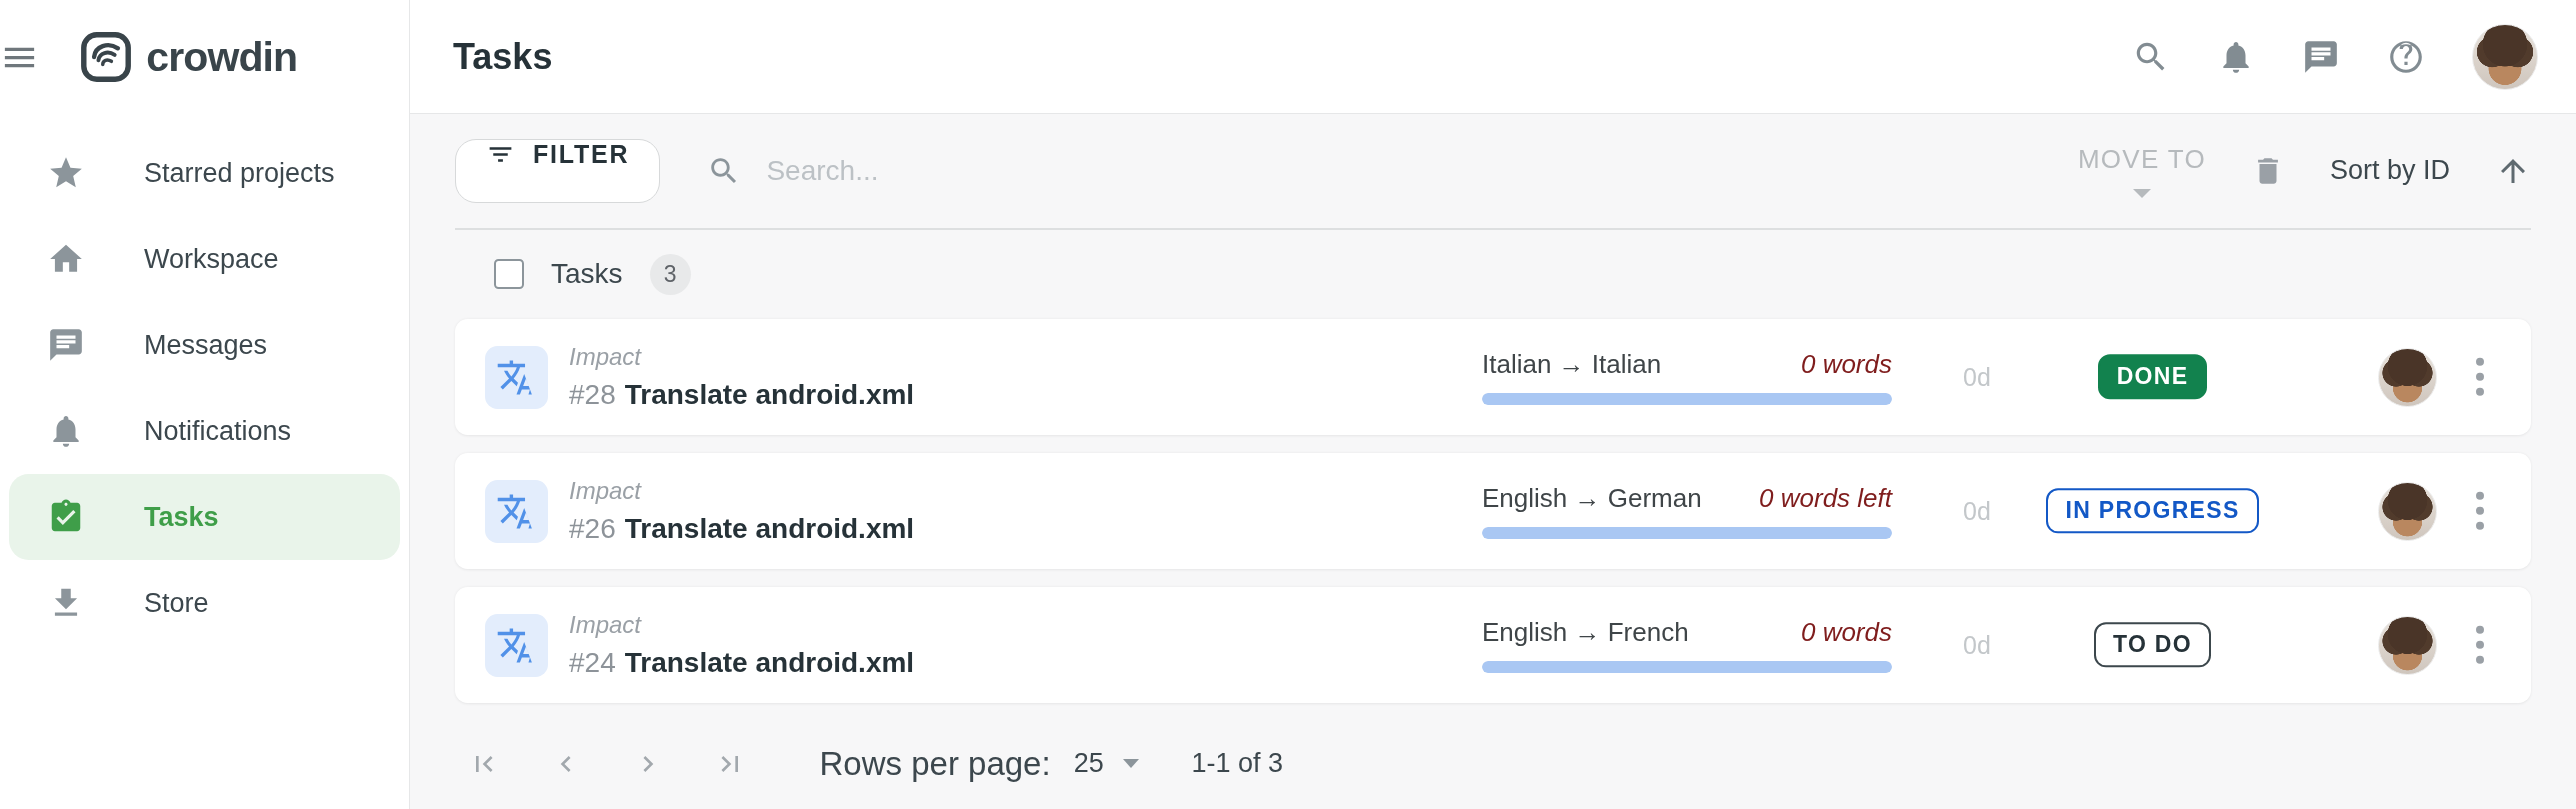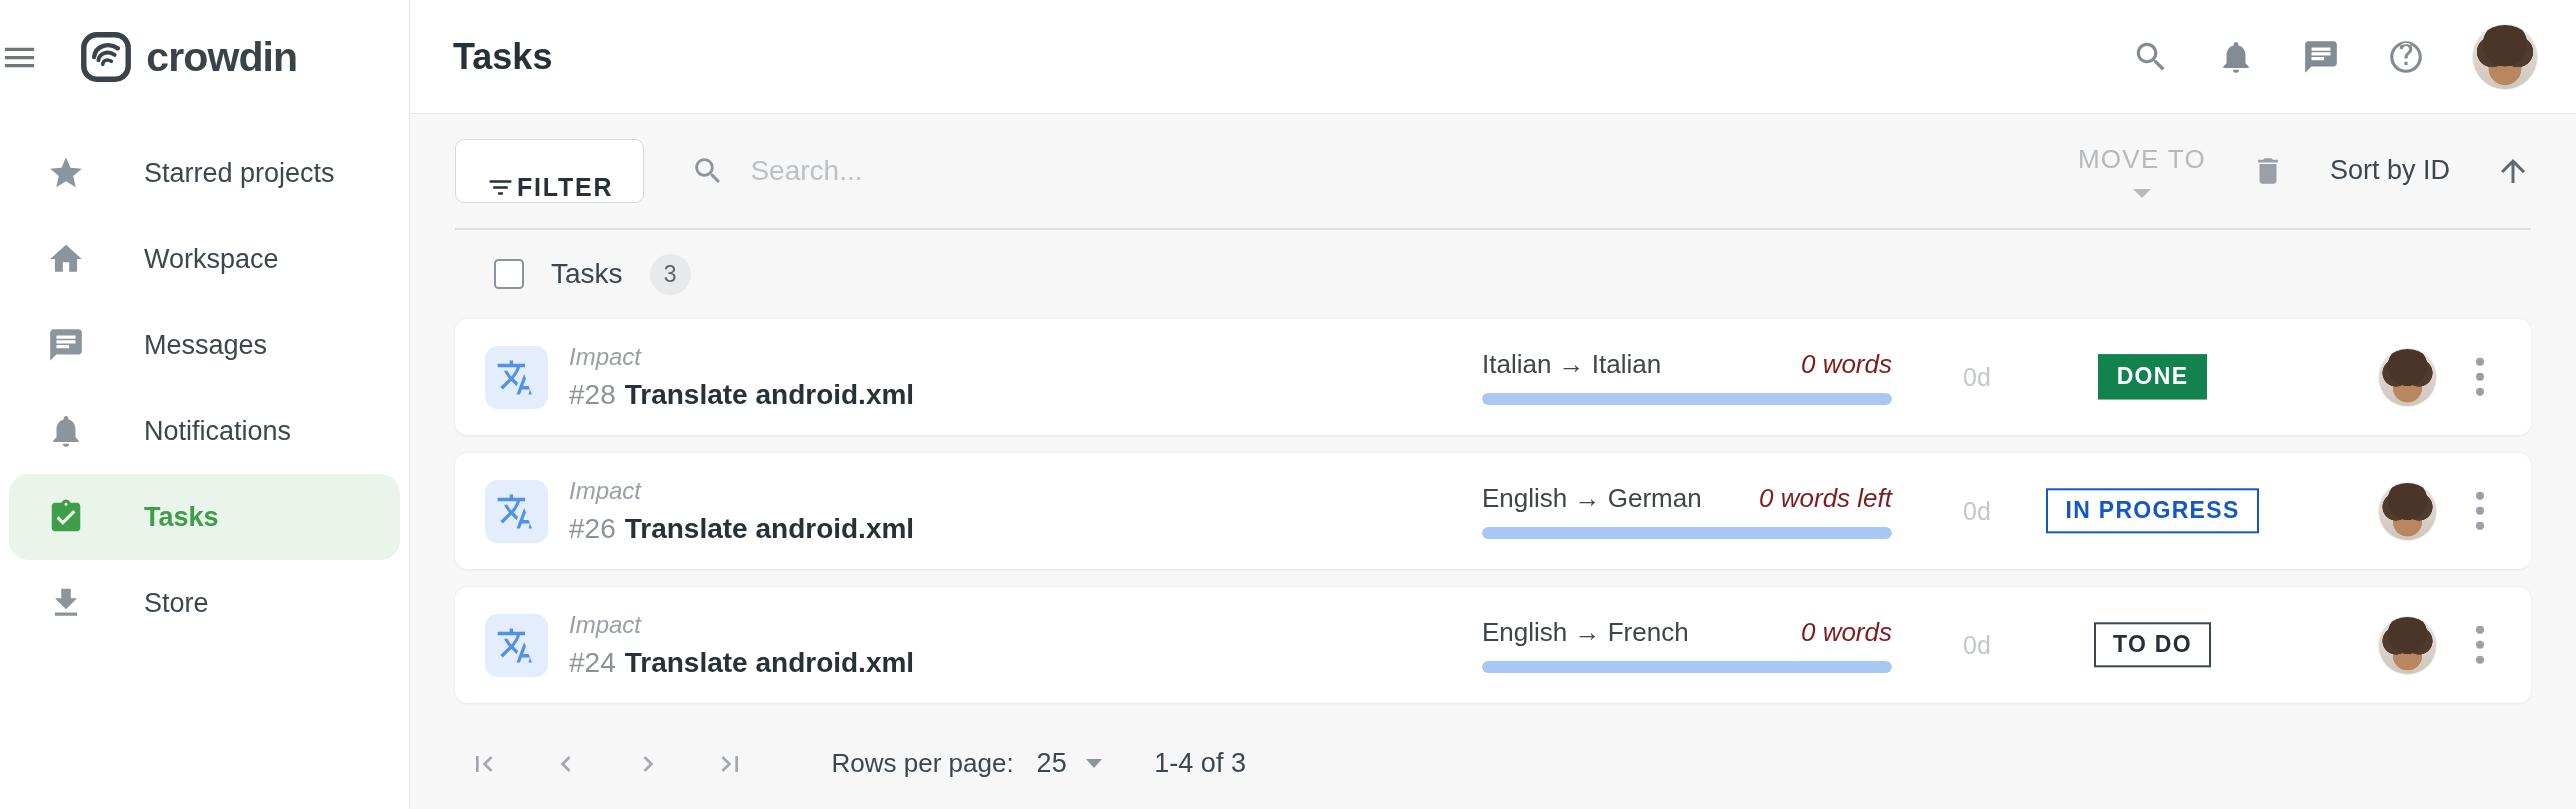--- a/index.html
+++ b/index.html
@@ -51,22 +51,22 @@
       radial-gradient(circle at 70% 42%, #513b2c 0 26%, transparent 27%),
       radial-gradient(circle at 50% 68%, #b9875f 0 30%, transparent 31%),
       linear-gradient(180deg,#e8e2dc 0%, #cfc6bd 100%);
   }
 
   
   .main { position:absolute; left:410px; top:114px; right:0; bottom:0; padding:0 45px; }
 
   .toolbar { height:114px; display:flex; align-items:center; }
   .filter-btn {
-    height:64px; padding:0 30px; display:flex; align-items:flex-end; gap:2px;
-    background:#fff; border:1.8px solid #d7d9da; border-radius:9px; cursor:pointer;
+    height:64px; padding:0 30px; display:flex; align-items:flex-start; gap:18px;
+    background:#fff; border:1.8px solid #d7d9da; border-radius:21px; cursor:pointer;
     font-family:inherit; font-size:25px; font-weight:600; letter-spacing:1.8px; color:#263238;
   }
   .filter-btn .ic { width:29px; height:29px; fill:#263238; }
   .search-box { display:flex; align-items:center; gap:25px; margin-left:47px; flex:1; }
   .search-box .ic { width:34px; height:34px; fill:#8c959b; }
   .search-input {
     border:none; background:transparent; outline:none; width:626px;
     font-family:inherit; font-size:28px; color:#3c474d;
   }
   .search-input::placeholder { color:#bcc1c5; }
@@ -114,21 +114,21 @@
   .task-mid { position:absolute; left:1027px; top:50%; transform:translateY(-50%); width:410px; }
   .mid-top { display:flex; justify-content:space-between; align-items:baseline; font-size:26px; margin-bottom:13.4px; }
   .task-langs { color:#3f4548; }
   .task-words { color:#7f1d1d;font-style:italic; }
   .progress { height:11.6px; border-radius:6.3px; background:#e9eef6; overflow:hidden; }
   .progress-fill { height:100%; border-radius:6.3px; background:#a9c7f3; }
   .task-due { position:absolute; left:1508px; top:50%; transform:translateY(-50%); font-size:25px; color:#c3c7ca; }
   .badge-wrap { position:absolute; left:1568px; width:259px; top:50%; transform:translateY(-50%); display:flex; justify-content:center; }
   .badge {
     font-size:23px; font-weight:bold; letter-spacing:1.3px;
-    padding:7.2px 17px; border-radius:0; white-space:nowrap;
+    padding:7.2px 17px; border-radius:12px; white-space:nowrap;
   }
   .badge-done        { background:#12824e; border:2.7px solid #12824e; color:#fff; }
   .badge-in-progress { background:#fff;    border:2.7px solid #1358c6; color:#1358c6; }
   .badge-todo        { background:#fff;    border:2.7px solid #3c474c; color:#263238; }
   .avatar-sm {
     position:absolute; left:1923px; top:29px; width:59px; height:59px; border-radius:50%;
     border:1.8px solid #ececec;
     background:
       radial-gradient(circle at 50% 30%, #4a3528 0 40%, transparent 41%),
       radial-gradient(circle at 30% 42%, #513b2c 0 26%, transparent 27%),
@@ -140,21 +140,21 @@
     position:absolute; left:2014px; top:50%; transform:translateY(-50%);
     display:flex; flex-direction:column; gap:7.2px; padding:7.2px; cursor:pointer;
     background:none; border:none;
   }
   .kebab .dot { width:8px; height:8px; border-radius:50%; background:#9aa0a6; }
 
   
   .pagination { height:86px; display:flex; align-items:center; padding-left:12.5px; }
   .pg-btn { background:none; border:none; cursor:pointer; margin-right:50px; }
   .pg-btn .ic { width:32px; height:32px; fill:#a2a8ad; }
-  .rows-label { font-size:26px; color:#3c474d; margin-left:36px;text-align:right; }
+  .rows-label { font-size:33px; color:#3c474d; margin-left:24px;text-align:right; }
   .rows-select { display:flex; align-items:center; gap:19.7px; margin-left:23px; cursor:pointer; background:none; border:none; font-family:inherit; }
   .rows-value { font-size:27px; color:#3c474d; }
   .caret-down-sm { width:0; height:0; border-left:8px solid transparent; border-right:8px solid transparent; border-top:9px solid #8c959b; }
   .range-label { font-size:27px; color:#3c474d; margin-left:52px; }
 </style>
 </head>
 <body>
 
 <aside class="sidebar">
   <div class="sidebar-head">
@@ -398,17 +398,17 @@
     <button class="pg-btn">
       <svg class="ic" viewBox="0 0 24 24">
           <path d="M5.59 7.41 10.18 12l-4.59 4.59L7 18l6-6-6-6zM16 6h2v12h-2V6z"></path>
         </svg>
     </button>
     <span class="rows-label">Rows per page:</span>
     <button class="rows-select">
       <span class="rows-value">25</span>
       <span class="caret-down-sm"></span>
     </button>
-    <span class="range-label">1-4 of 3</span>
+    <span class="range-label">1-1 of 3</span>
   </div>
 
 </main>
 
 
 </body></html>

